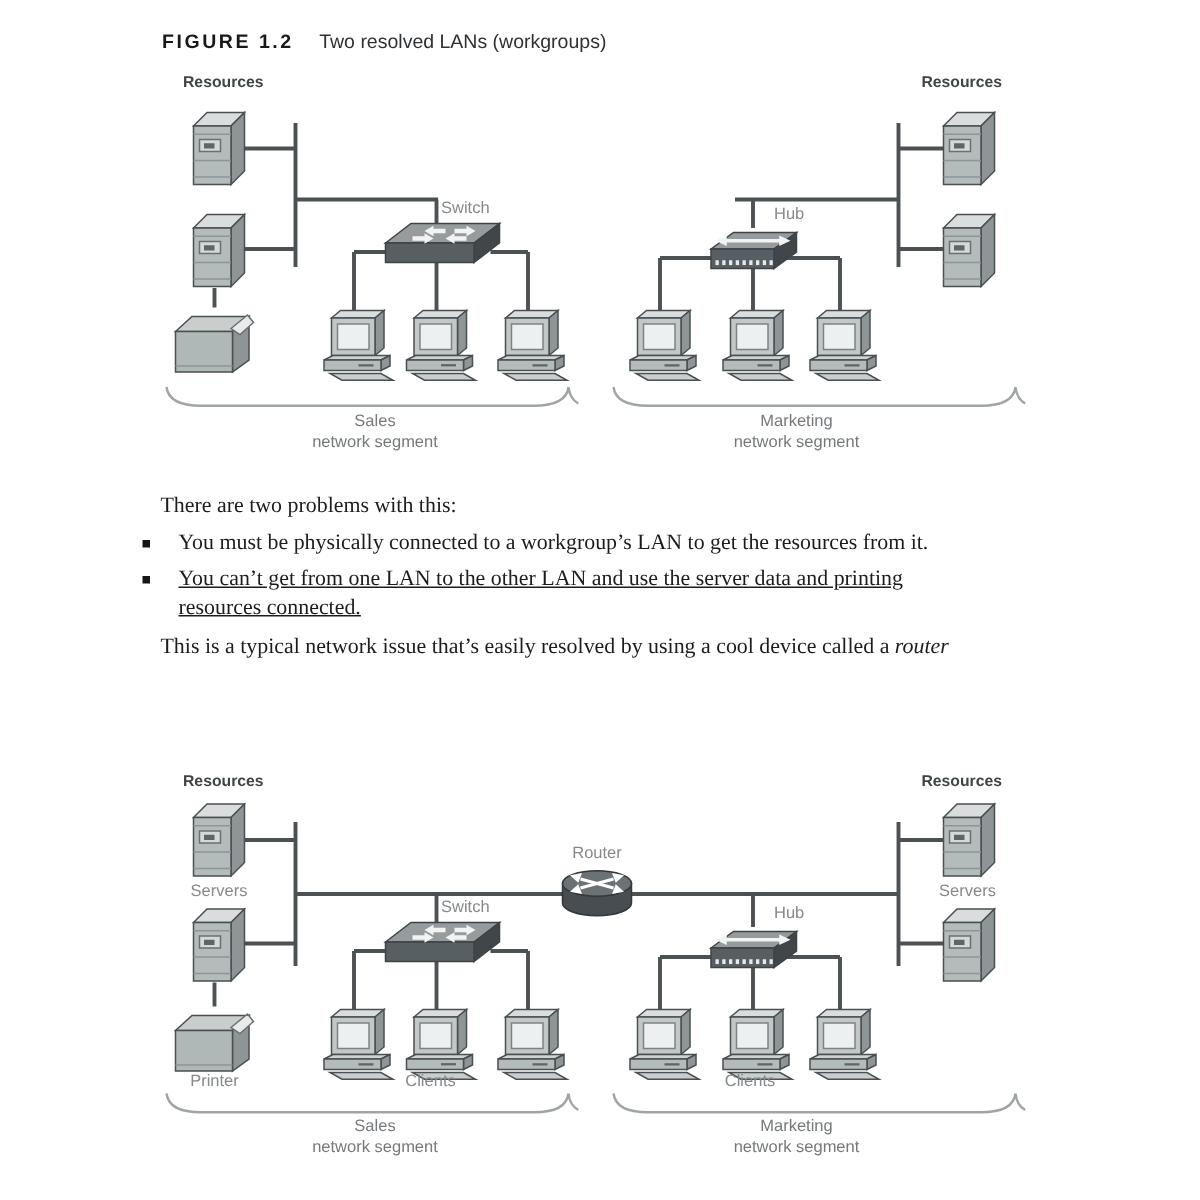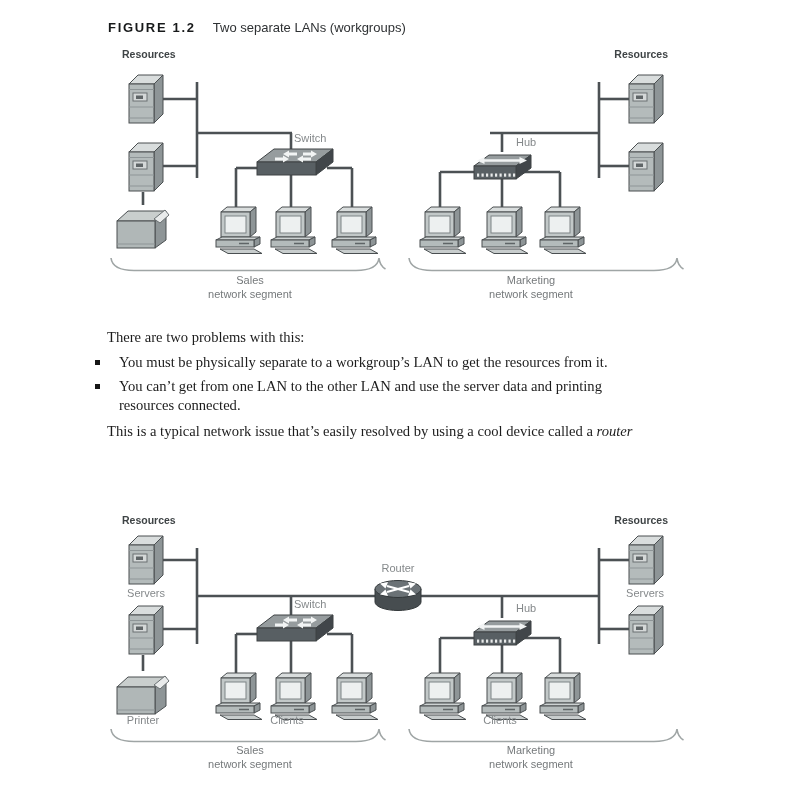--- a/index.html
+++ b/index.html
@@ -15,21 +15,21 @@
   text.lbl{font-family:"Liberation Sans",sans-serif;font-size:11px;fill:#85898b;}
   text.lbl-dark{font-family:"Liberation Sans",sans-serif;font-size:10.5px;font-weight:bold;fill:#3f4446;}
   text.lbl-seg{font-family:"Liberation Sans",sans-serif;font-size:11px;fill:#75797b;}
   
   .bodytext{position:absolute;left:93px;top:328px;width:566px;
             font-family:"Liberation Serif",serif;font-size:14.6px;line-height:19px;color:#1c1c1c;}
   .intro{margin:0 0 6px 0;padding-left:14px;}
   .li{display:flex;margin:0 0 5px 0;padding-left:2px;}
   .sq{flex:0 0 5px;width:5px;height:5px;background:#161616;margin-top:7px;}
   .litext{margin-left:19px;}
-  .blk{display:block;}
+  .blk{display:block;text-decoration:underline;}
   .para{margin:7px 0 0 0;}
   .pline{display:block;}
   .ind{padding-left:14px;}
 </style>
 </head>
 <body>
 
 <div class="page">
 
   <svg width="0" height="0" style="position:absolute">
@@ -103,21 +103,21 @@
         <polygon points="7,16.5 15,18 12.5,11.5" fill="#ffffff"></polygon>
       </symbol>
       <symbol id="sym-bracket" viewBox="0 0 278 20">
         <path d="M1,2 C2,10 9,14.5 24,14.5 L246,14.5 C261,14.5 268,10 269,2 M269,2 C269.5,7 272,11 275.5,13" fill="none" stroke="#9fa5a5" stroke-width="1.6"></path>
       </symbol>
     </defs>
   </svg>
 
   <div class="figcap" style="top:20px">
     <span class="figlabel">FIGURE 1.2</span>
-    <span class="figdesc">Two separate LANs (workgroups)</span>
+    <span class="figdesc">Two resolved LANs (workgroups)</span>
   </div>
 
   <svg class="fig" style="top:46px" width="800" height="266" viewBox="0 0 800 266">
 
     <g>
       <g class="ln">
         <line x1="197" y1="36" x2="197" y2="132"></line>
         <line x1="160" y1="53" x2="198" y2="53"></line>
         <line x1="160" y1="120" x2="198" y2="120"></line>
         <line x1="196" y1="87" x2="292" y2="87"></line>
@@ -167,21 +167,21 @@
       <use href="#sym-bracket" x="408" y="210" width="278" height="20"></use>
       <text class="lbl-seg" x="531" y="238" text-anchor="middle">Marketing</text>
       <text class="lbl-seg" x="531" y="252" text-anchor="middle">network segment</text>
     </g>
   </svg>
 
   <div class="bodytext">
     <p class="intro">There are two problems with this:</p>
     <div class="li">
       <span class="sq"></span>
-      <span class="litext">You must be physically separate to a workgroup’s LAN to get the resources from it.</span>
+      <span class="litext">You must be physically connected to a workgroup’s LAN to get the resources from it.</span>
     </div>
     <div class="li">
       <span class="sq"></span>
       <span class="litext">
           <span class="blk">You can’t get from one LAN to the other LAN and use the server data and printing</span>
           <span class="blk">resources connected.</span>
         </span>
     </div>
     <p class="para">
       <span class="pline ind"><span>This is a typical network issue that’s easily resolved by using a cool device called a </span><i>router</i></span>

